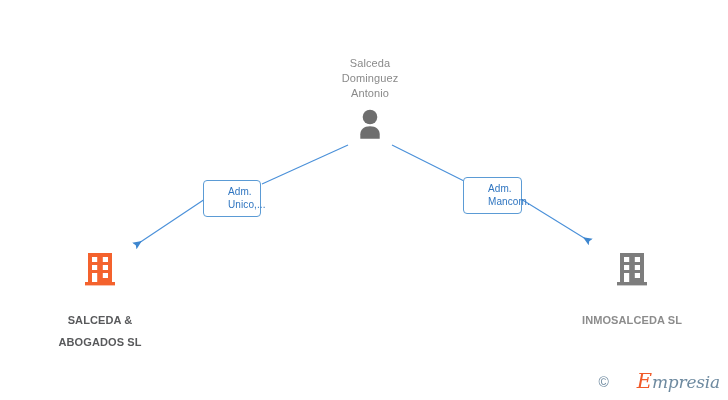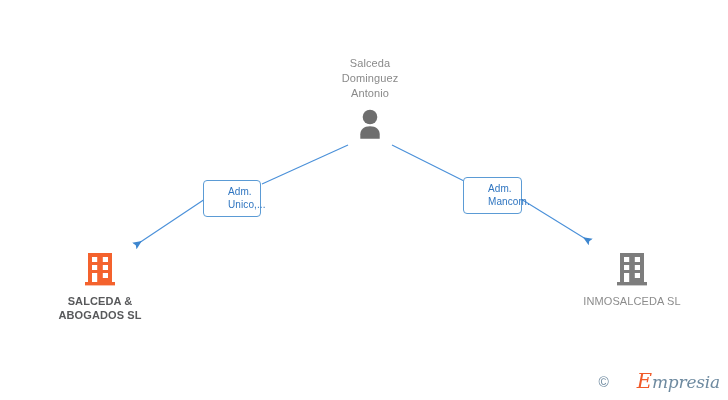--- a/index.html
+++ b/index.html
@@ -58,33 +58,33 @@
   .company-node.left  { left: 25px;  top: 252px; }
   .company-node.right { left: 557px; top: 252px; }
 
   .company-icon {
     display: block;
     margin: 0 auto;
     width: 30px;
     height: 34px;
   }
   .company-label {
-    margin-top: 8px;
+    margin-top: 23px;
     font-size: 11px;
-    line-height: 14px;
+    line-height: 22px;
     white-space: pre-line;
     letter-spacing: 0.1px;
   }
   .company-label.primary {
     color: #58595b;
     font-weight: bold;
   }
   .company-label.secondary {
     color: #8c8c8c;
-    font-weight: normal;
+    font-weight: bold;
   }
 
   
   .edge-label {
     position: absolute;
     box-sizing: border-box;
     border: 1px solid #5b9bd5;
     border-radius: 4px;
     background: #ffffff;
     color: #2f75c0;

